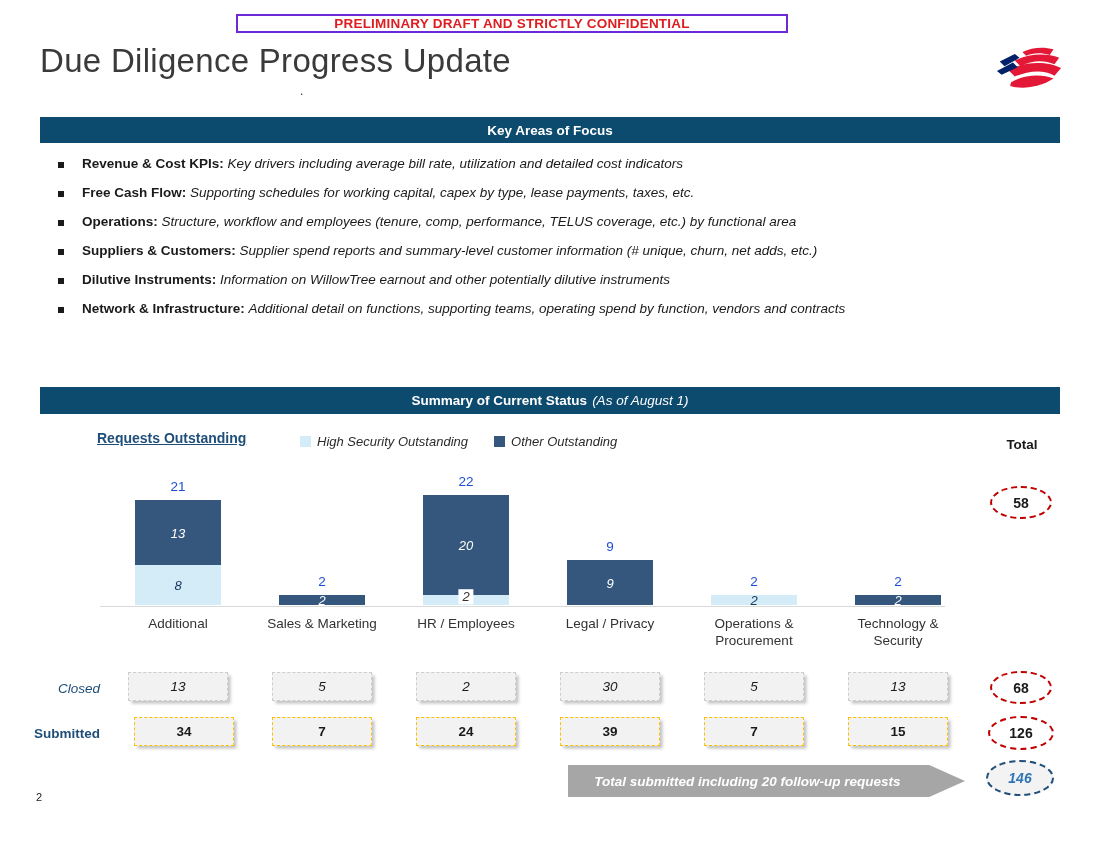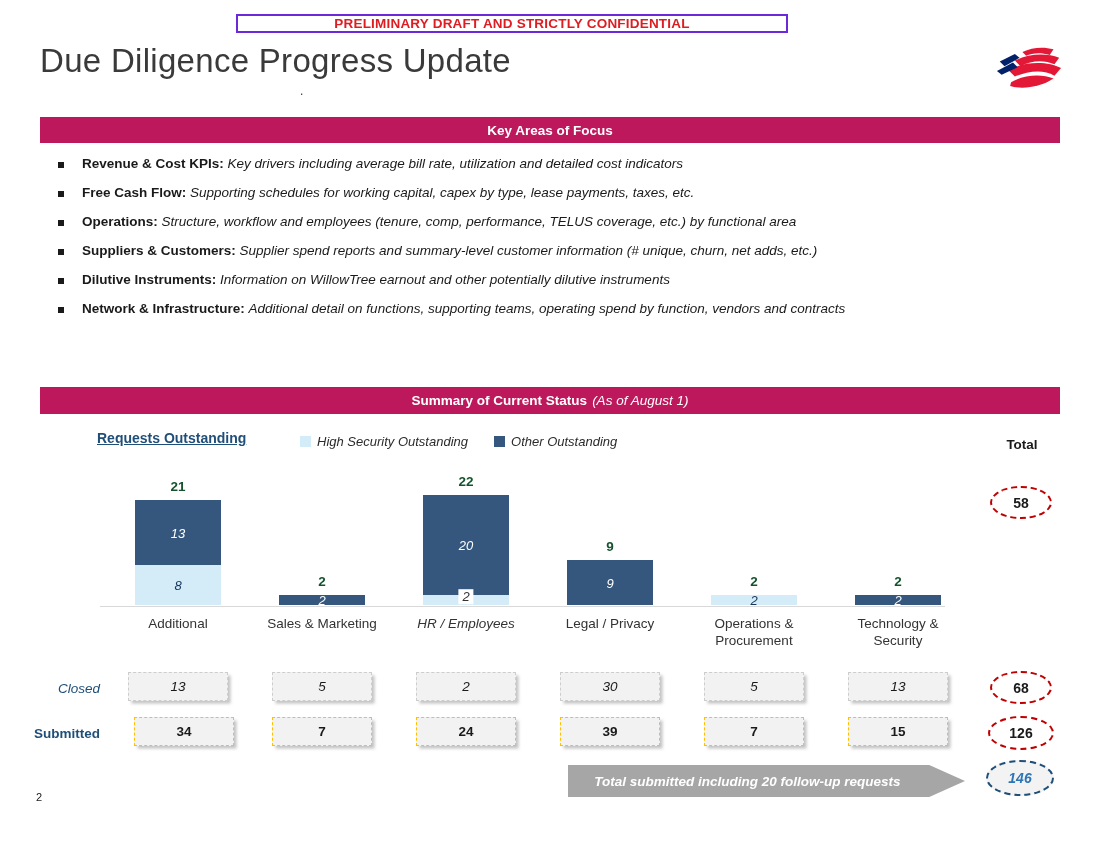--- a/index.html
+++ b/index.html
@@ -9,21 +9,21 @@
   .conf-banner { position:absolute; left:236px; top:6px; width:552px; height:19px;
     border:2px solid #6d28d9; color:#DD1D21; font-weight:bold; font-size:13.5px;
     display:flex; align-items:center; justify-content:center; letter-spacing:.2px;margin-top:8px; }
 
   .title { position:absolute; left:40px; top:42px; font-size:33px; font-weight:300;
     color:#3a3a3a; letter-spacing:.3px; }
   .title-dot { position:absolute; left:300px; top:84px; font-size:12px; color:#3a3a3a; }
 
   .logo { position:absolute; right:38px; top:44px; width:66px; height:52px; }
 
-  .banner { position:absolute; left:40px; width:1020px; background:#be185d; color:#fff;
+  .banner { position:absolute; left:40px; width:1020px; background:#0c4a6e; color:#fff;
     display:flex; align-items:center; justify-content:center; font-size:13.5px; }
   .banner-1 { top:117px; height:26px; font-weight:bold; }
   .banner-2 { top:387px; height:27px; }
   .banner-2 .b { font-weight:bold; margin-right:5px; }
   .banner-2 .i { font-style:italic; }
 
   .bullets { position:absolute; left:58px; top:156px; width:1000px; list-style:none; }
   .bullets li { display:flex; align-items:flex-start; height:29px; font-size:13.5px; color:#1a1a1a; }
   .bullets .marker { width:6px; height:6px; background:#1a1a1a; margin:6px 18px 0 0; flex:0 0 6px; }
   .bullets .lbl { font-weight:bold; white-space:pre; }
@@ -43,22 +43,22 @@
   .stack { position:absolute; bottom:1px; left:50%; transform:translateX(-50%);
     width:86px; display:flex; flex-direction:column; }
   .seg { position:relative; width:100%; }
   .seg-label { position:absolute; left:0; right:0; top:50%; transform:translateY(-50%);
     text-align:center; font-size:13px; font-style:italic; line-height:13px; }
   .seg.dark .seg-label { color:#ffffff; }
   .seg.light .seg-label { color:#17375E; }
   .seg-chip { position:absolute; left:50%; top:50%; transform:translate(-50%,-72%);
     background:#ffffff; color:#333; font-size:13px; font-style:italic; line-height:15px;
     padding:0 4px; }
-  .bar-total { position:absolute; left:0; right:0; text-align:center; font-weight:bold;
-    font-size:13.5px; color:#14532d; }
+  .bar-total { position:absolute; left:0; right:0; text-align:center; font-weight:normal;
+    font-size:13.5px; color:#1d4ed8; }
 
   .axis-line { position:absolute; left:100px; top:606px; width:845px; height:1px; background:#D9D9D9; }
 
   .cats { position:absolute; left:106px; top:615px; width:864px; }
   .cat { position:absolute; top:0; width:144px; text-align:center; font-size:13.5px;
     color:#333; line-height:17px; padding:0 10px; }
 
   .row-label { position:absolute; left:0; width:100px; text-align:right; font-size:13.5px; color:#1F4E79; }
   .closed-label { top:681px; font-style:italic; }
   .submitted-label { top:726px; font-weight:bold; }
@@ -215,21 +215,21 @@
             <div class="seg-label">2</div>
           </div>
         </div>
         <div class="bar-total" style="bottom: 17px;">2</div>
       </div>
     </div>
   <div class="axis-line"></div>
   <div class="cats" id="cats">
       <div class="cat" style="left: 0px;">Additional</div>
       <div class="cat" style="left: 144px;">Sales &amp; Marketing</div>
-      <div class="cat" style="left: 288px; font-style: italic;">HR / Employees</div>
+      <div class="cat" style="left: 288px;">HR / Employees</div>
       <div class="cat" style="left: 432px;">Legal / Privacy</div>
       <div class="cat" style="left: 576px;">Operations &amp; Procurement</div>
       <div class="cat" style="left: 720px;">Technology &amp; Security</div>
     </div>
 
   <div class="oval red oval-58">58</div>
 
   <div class="row-label closed-label">Closed</div>
   <div class="boxes boxrow-closed" id="closed-row">
       <div class="vbox closed" style="left: 22px;">13</div>

